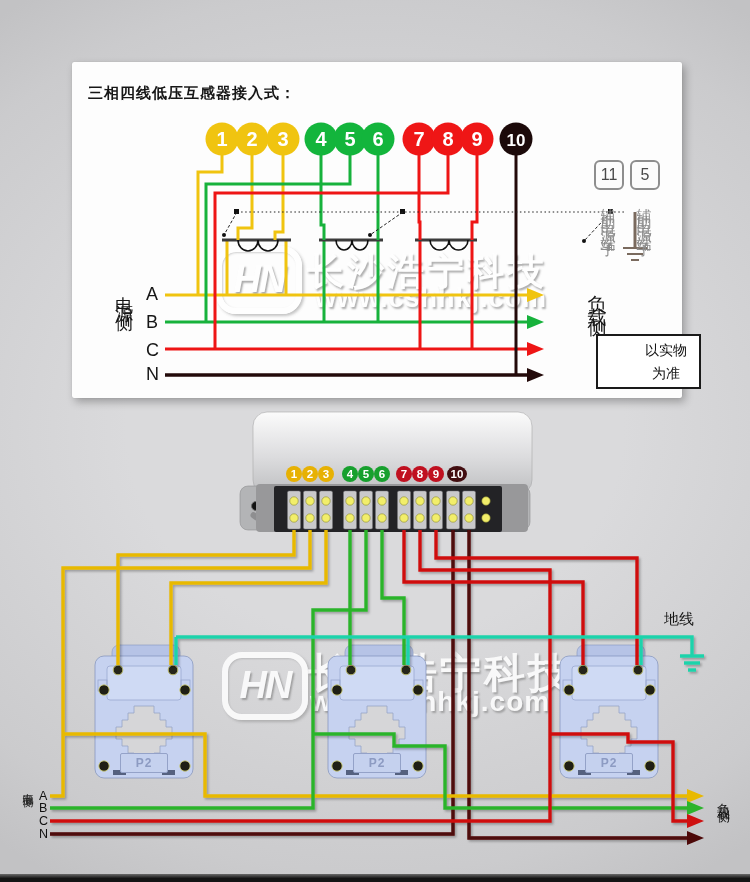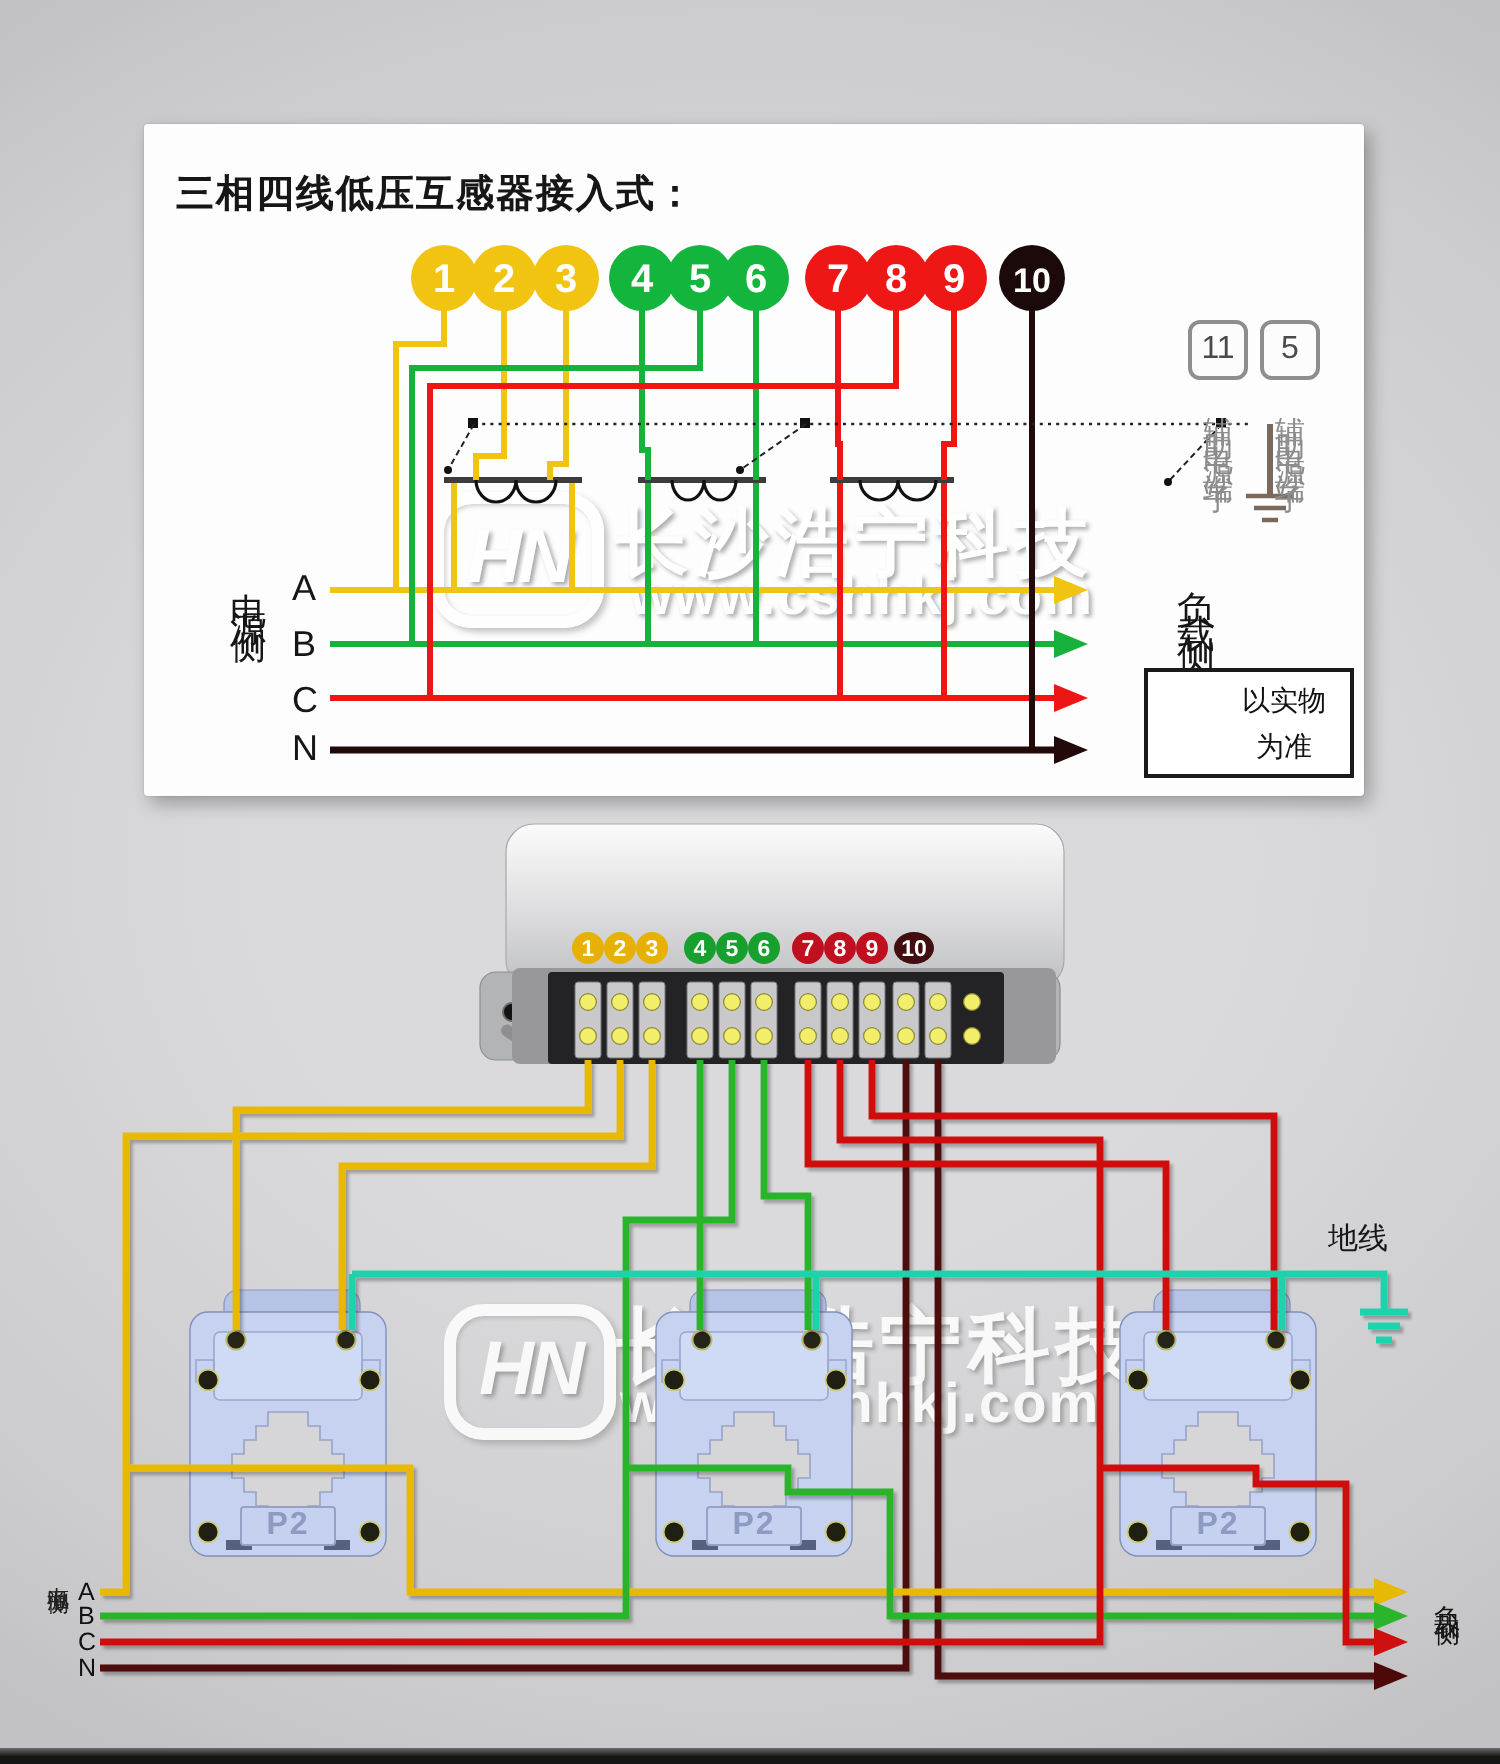--- a/index.html
+++ b/index.html
@@ -3,39 +3,39 @@
 <meta charset="utf-8">
 <style>
   html,body{margin:0;padding:0;background:#b5b5b7;font-family:"Liberation Sans",sans-serif;}
   #stage{position:relative;width:750px;height:882px;overflow:hidden;
          background:radial-gradient(ellipse 620px 520px at 375px 430px,#dadadc 40%,#cbcbcd 85%,#c2c2c4 100%);}
   .abs{position:absolute;}
   #panel{left:72px;top:62px;width:610px;height:336px;background:#fdfdfd;border-radius:2px;
          box-shadow:3px 4px 9px rgba(0,0,0,.28),0 0 1px rgba(0,0,0,.2);}
   #gfx{left:0;top:0;width:750px;height:882px;}
   .t{position:absolute;color:#161616;}
-  .title{font-size:19px;font-weight:bold;letter-spacing:1px;}
+  .title{font-size:15px;font-weight:bold;letter-spacing:1px;}
   .vtext{writing-mode:vertical-rl;text-orientation:upright;}
   .phA{font-size:18px;}
   .auxbox{width:26px;height:26px;border:2px solid #8e8e8e;border-radius:6px;background:#fcfcfc;
           color:#4a4a4a;font-size:16px;text-align:center;line-height:26px;}
   .auxcol{font-size:15px;color:#8c8c8c;letter-spacing:7px;}
   .note{width:64px;border:2px solid #1a1a1a;background:#fff;text-align:center;
         font-size:14px;line-height:1.62;color:#111;padding:3px 1px;}
   .wm{opacity:.85;pointer-events:none;}
   .wm-co{font-size:37px;font-weight:bold;letter-spacing:3px;color:#fff;
          text-shadow:1.5px 1.5px 2px rgba(130,130,130,.75);white-space:nowrap;font-family:Liberation Serif, serif;}
   .wm-web{font-size:27px;font-weight:bold;color:#fff;letter-spacing:1px;
           text-shadow:1.5px 1.5px 2px rgba(130,130,130,.75);white-space:nowrap;}
   .wm-logo{width:74px;height:56px;border:6px solid #fff;border-radius:20px;
            box-shadow:2px 2px 3px rgba(140,140,140,.6),inset 1px 1px 2px rgba(150,150,150,.5);
            color:#fff;font-size:38px;font-weight:bold;font-style:italic;text-align:center;line-height:54px;
            text-shadow:1.5px 1.5px 2px rgba(130,130,130,.8);letter-spacing:-2px;}
   .p2{width:46px;height:18px;background:#c5d1ee;border:1.5px solid #94a2c8;border-radius:2px;
-      color:#8d9bc2;font-size:16px;font-weight:bold;text-align:center;line-height:18px;letter-spacing:1px;}
+      color:#8d9bc2;font-size:12px;font-weight:bold;text-align:center;line-height:18px;letter-spacing:1px;}
   .srcS{font-size:11px;color:#222;letter-spacing:2px;}
   .phS{font-size:12.5px;color:#111;}
   .botbar{left:0;top:874px;width:750px;height:8px;background:linear-gradient(#6a6a6a,#141414 55%);}
   svg text{font-family:"Liberation Sans",sans-serif;}
 </style>
 </head>
 <body>
 
 <div id="stage">
 
@@ -290,21 +290,21 @@
   <div class="t phA" style="left:146px;top:340px;">C</div>
   <div class="t phA" style="left:146px;top:364px;">N</div>
 
   <div class="t vtext" style="left:584px;top:280px;height:120px;font-size:19px;letter-spacing:12px;">负载侧</div>
 
   <div class="t auxbox" style="left:594px;top:160px;">11</div>
   <div class="t auxbox" style="left:630px;top:160px;">5</div>
   <div class="t vtext auxcol" style="left:598px;top:196px;height:175px;">辅助电源端子+</div>
   <div class="t vtext auxcol" style="left:634px;top:196px;height:175px;">辅助电源端子-</div>
 
-  <div class="t note" style="left:572px;top:334px;padding-left:36px;">
+  <div class="t note" style="left:596px;top:334px;padding-left:36px;">
     <span style="display:block;">以实物</span>
     <span style="display:block;">为准</span>
   </div>
 
   <div class="t" style="left:664px;top:610px;font-size:15px;">地线</div>
 
   <div class="t p2 abs" style="left:120px;top:753px;">P2</div>
   <div class="t p2 abs" style="left:353px;top:753px;">P2</div>
   <div class="t p2 abs" style="left:585px;top:753px;">P2</div>
 

